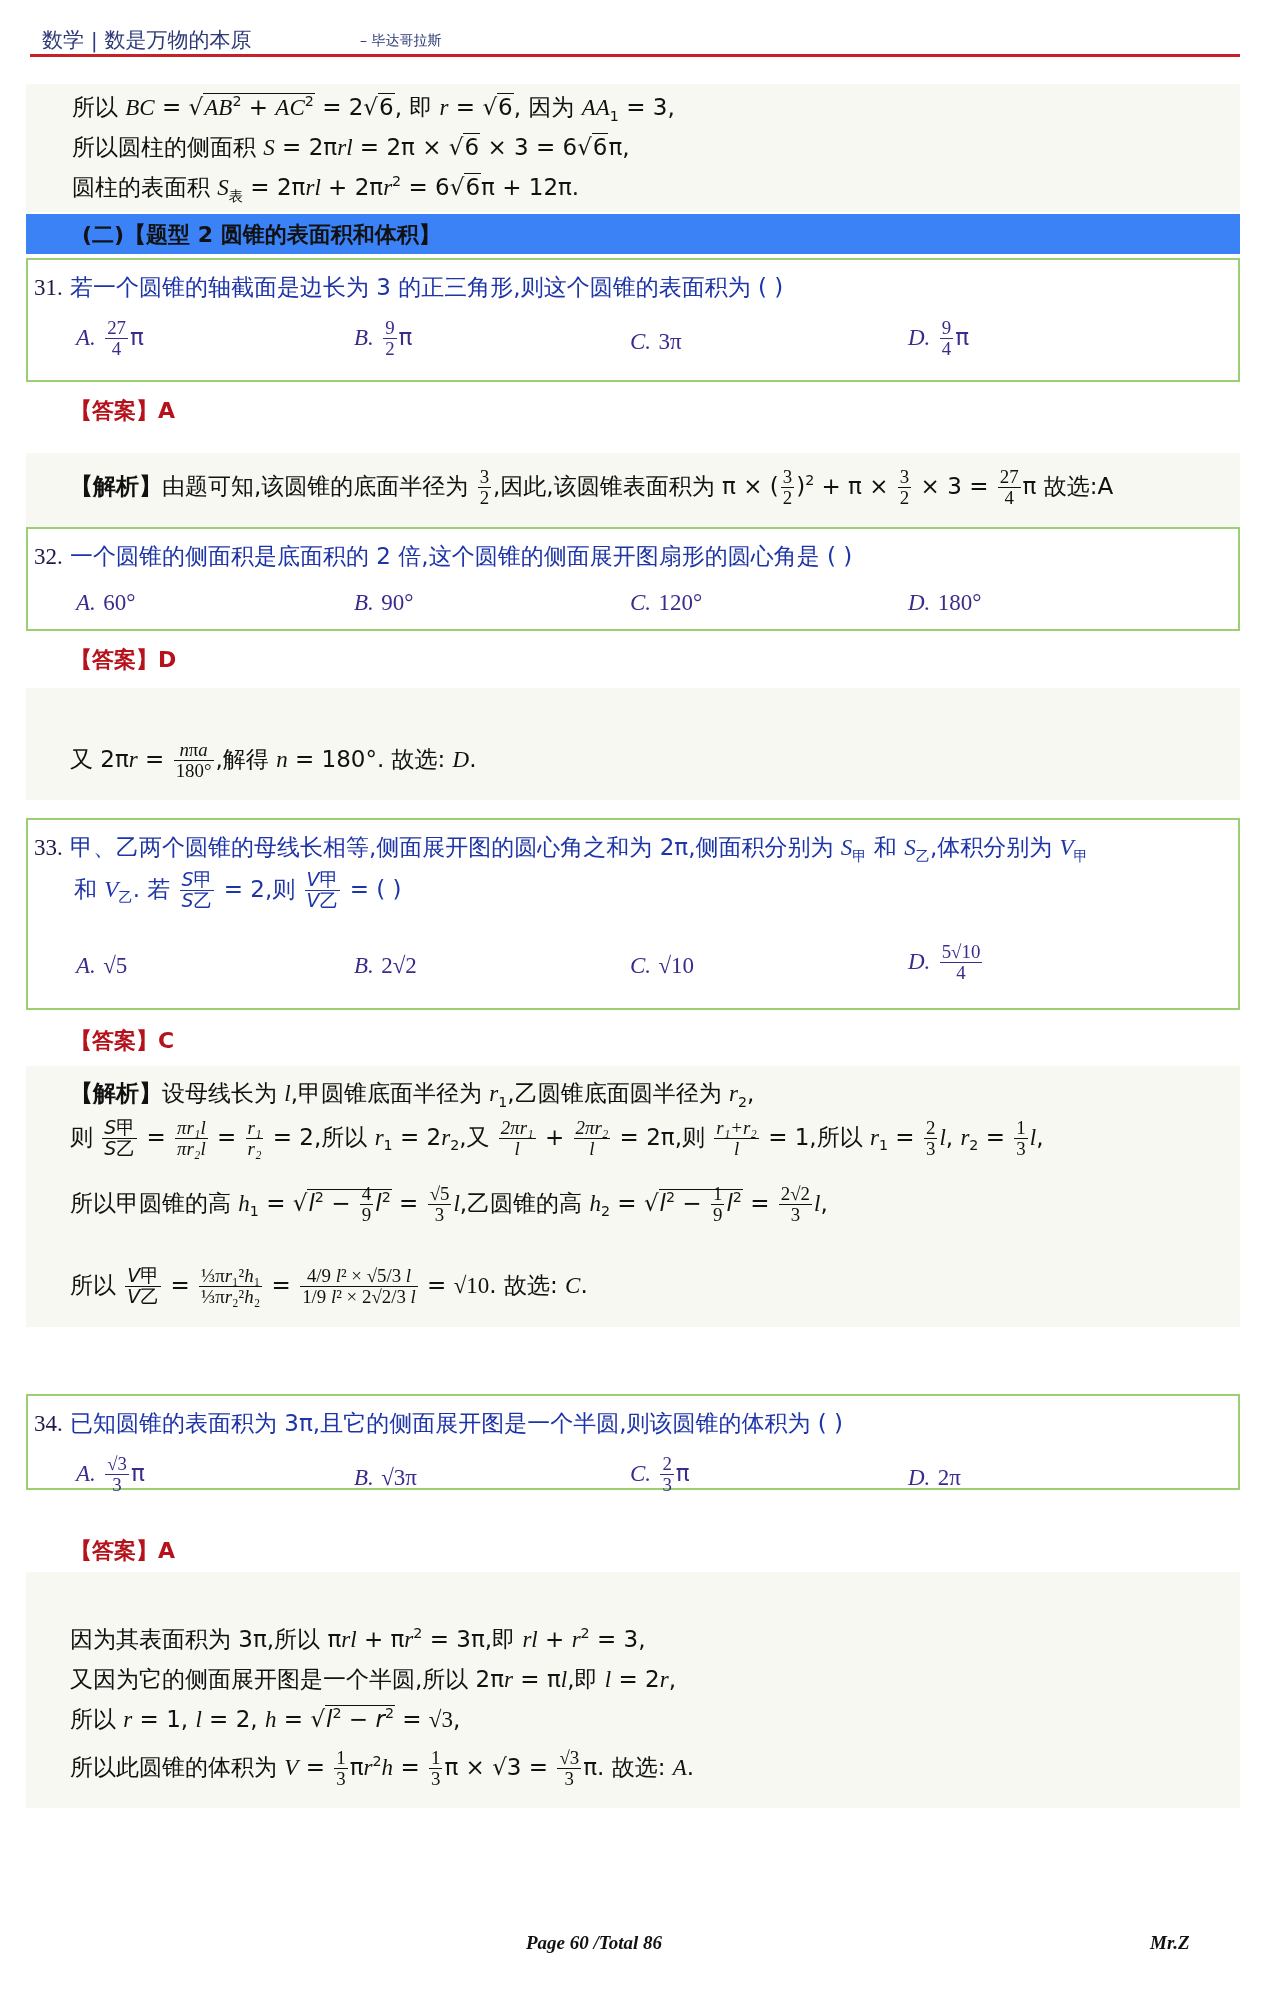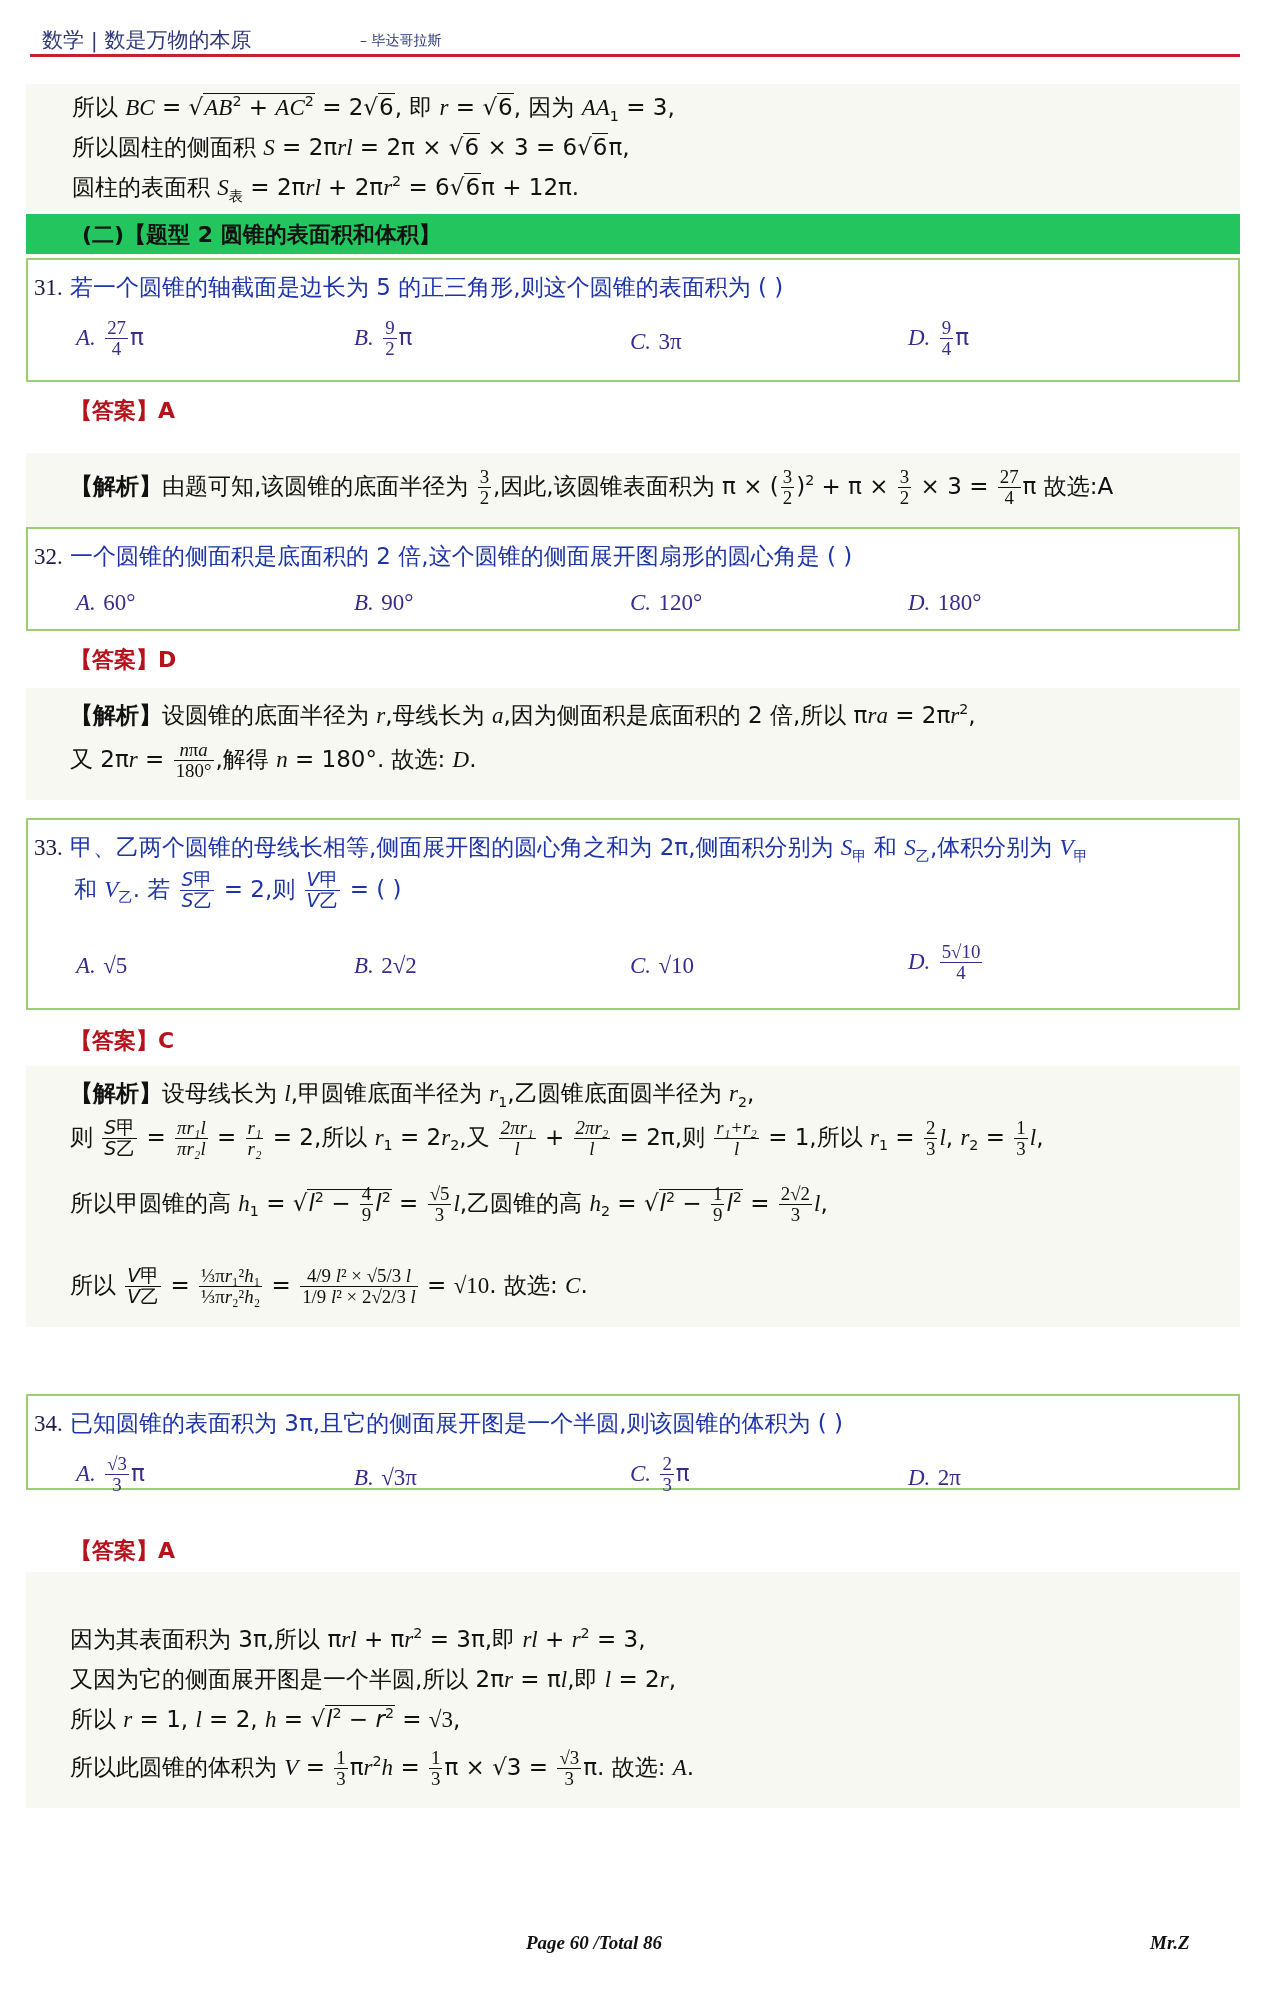--- a/index.html
+++ b/index.html
@@ -7,21 +7,21 @@
          font-family: "DejaVu Sans", "Liberation Sans", sans-serif; color: #111; }
   .m { font-family: "Liberation Serif", "DejaVu Serif", serif; font-style: italic; }
   .mr { font-family: "Liberation Serif", "DejaVu Serif", serif; }
   .header { position: absolute; left: 30px; top: 22px; width: 1210px; height: 36px; }
   .header .title { position: absolute; left: 12px; top: 4px; font-size: 21px; color: #2e3a78; font-family: "DejaVu Serif", serif; }
   .header .quote { position: absolute; left: 330px; top: 10px; font-size: 14px; color: #2e3a78; font-family: "DejaVu Serif", serif; }
   .header .rule { position: absolute; left: 0; top: 32px; width: 1210px; height: 3px; background: #c8202b; }
 
   .block { position: absolute; left: 26px; width: 1214px; box-sizing: border-box; }
   .sol { background: #f7f8f1; }
-  .section { background: #22c55e; text-align: right; }
+  .section { background: #3b82f6; text-align: right; }
   .q { border: 2px solid #9ccf6f; background: #fff; }
   .line { position: absolute; left: 46px; font-size: 23px; white-space: nowrap; color: #111; }
   .qline { position: absolute; left: 6px; font-size: 23px; white-space: nowrap; color: #1e35a8; }
   .qnum { color: #1a1a4a; font-family: "Liberation Serif", serif; }
   .opt { position: absolute; font-size: 23px; white-space: nowrap; color: #3a2b8c; }
   .opt .lbl { font-family: "Liberation Serif", serif; font-style: italic; }
   .ans { position: absolute; left: 70px; font-size: 22px; color: #b5121b; font-weight: bold; }
   .frac { display: inline-block; vertical-align: middle; text-align: center; margin: 0 2px; }
   .frac > span { display: block; line-height: 1.05; font-size: 0.82em; padding: 0 2px; }
   .frac > span.num { border-bottom: 1.3px solid currentColor; }
@@ -44,21 +44,21 @@
   <div class="line" style="top:8px;left:46px;">所以 <span class="m">BC</span> = <span class="sqrt">√<span class="rad"><span class="m">AB</span><sup>2</sup> + <span class="m">AC</span><sup>2</sup></span></span> = 2<span class="sqrt">√<span class="rad">6</span></span>, 即 <span class="m">r</span> = <span class="sqrt">√<span class="rad">6</span></span>, 因为 <span class="m">AA</span><sub>1</sub> = 3,</div>
   <div class="line" style="top:48px;">所以圆柱的侧面积 <span class="m">S</span> = 2π<span class="m">rl</span> = 2π × <span class="sqrt">√<span class="rad">6</span></span> × 3 = 6<span class="sqrt">√<span class="rad">6</span></span>π,</div>
   <div class="line" style="top:88px;">圆柱的表面积 <span class="m">S</span><sub>表</sub> = 2π<span class="m">rl</span> + 2π<span class="m">r</span><sup>2</sup> = 6<span class="sqrt">√<span class="rad">6</span></span>π + 12π.</div>
 </div>
 
 <div class="block section" style="top:214px;height:40px;">
   <div class="line" style="top:6px;left:56px;font-weight:bold;font-size:22px;">(二)【题型 2 圆锥的表面积和体积】</div>
 </div>
 
 <div class="block q" style="top:258px;height:124px;">
-  <div class="qline" style="top:12px;"><span class="qnum">31.</span> <span>若一个圆锥的轴截面是边长为 5 的正三角形,则这个圆锥的表面积为 (      )</span></div>
+  <div class="qline" style="top:12px;"><span class="qnum">31.</span> <span>若一个圆锥的轴截面是边长为 3 的正三角形,则这个圆锥的表面积为 (      )</span></div>
   <div class="opt" style="left:48px;top:58px;"><span class="lbl">A.</span> <span class="frac mr"><span class="num">27</span><span>4</span></span>π</div>
   <div class="opt" style="left:326px;top:58px;"><span class="lbl">B.</span> <span class="frac mr"><span class="num">9</span><span>2</span></span>π</div>
   <div class="opt" style="left:602px;top:68px;"><span class="lbl">C.</span> <span class="mr">3π</span></div>
   <div class="opt" style="left:880px;top:58px;"><span class="lbl">D.</span> <span class="frac mr"><span class="num">9</span><span>4</span></span>π</div>
 </div>
 
 <div class="ans" style="top:396px;"><span>【答案】</span><span>A</span></div>
 
 <div class="block sol" style="top:453px;height:100px;">
   <div class="line" style="top:14px;left:44px;"><b>【解析】</b>由题可知,该圆锥的底面半径为 <span class="frac mr"><span class="num">3</span><span>2</span></span>,因此,该圆锥表面积为 π × (<span class="frac mr"><span class="num">3</span><span>2</span></span>)<sup>2</sup> + π × <span class="frac mr"><span class="num">3</span><span>2</span></span> × 3 = <span class="frac mr"><span class="num">27</span><span>4</span></span>π 故选:A</div>
@@ -68,21 +68,20 @@
   <div class="qline" style="top:12px;"><span class="qnum">32.</span> <span>一个圆锥的侧面积是底面积的 2 倍,这个圆锥的侧面展开图扇形的圆心角是 (      )</span></div>
   <div class="opt" style="left:48px;top:60px;"><span class="lbl">A.</span> <span class="mr">60°</span></div>
   <div class="opt" style="left:326px;top:60px;"><span class="lbl">B.</span> <span class="mr">90°</span></div>
   <div class="opt" style="left:602px;top:60px;"><span class="lbl">C.</span> <span class="mr">120°</span></div>
   <div class="opt" style="left:880px;top:60px;"><span class="lbl">D.</span> <span class="mr">180°</span></div>
 </div>
 
 <div class="ans" style="top:645px;"><span>【答案】</span><span>D</span></div>
 
 <div class="block sol" style="top:688px;height:112px;">
-  <div class="line" style="top:12px;left:44px;"><b>【解析】</b>设圆锥的底面半径为 <span class="m">r</span>,母线长为 <span class="m">a</span>,因为侧面积是底面积的 2 倍,所以 π<span class="m">ra</span> = 2π<span class="m">r</span><sup>2</sup>,</div>
   <div class="line" style="top:52px;left:44px;">又 2π<span class="m">r</span> = <span class="frac mr"><span class="num"><i>n</i>π<i>a</i></span><span>180°</span></span>,解得 <span class="m">n</span> = 180°. 故选: <span class="m">D</span>.</div>
 </div>
 
 <div class="block q" style="top:818px;height:192px;">
   <div class="qline" style="top:12px;"><span class="qnum">33.</span> 甲、乙两个圆锥的母线长相等,侧面展开图的圆心角之和为 2π,侧面积分别为 <span class="m">S</span><sub>甲</sub> 和 <span class="m">S</span><sub>乙</sub>,体积分别为 <span class="m">V</span><sub>甲</sub></div>
   <div class="qline" style="top:50px;left:46px;">和 <span class="m">V</span><sub>乙</sub>. 若 <span class="frac"><span class="num"><i>S</i>甲</span><span><i>S</i>乙</span></span> = 2,则 <span class="frac"><span class="num"><i>V</i>甲</span><span><i>V</i>乙</span></span> = (      )</div>
   <div class="opt" style="left:48px;top:132px;"><span class="lbl">A.</span> <span class="mr">√5</span></div>
   <div class="opt" style="left:326px;top:132px;"><span class="lbl">B.</span> <span class="mr">2√2</span></div>
   <div class="opt" style="left:602px;top:132px;"><span class="lbl">C.</span> <span class="mr">√10</span></div>
   <div class="opt" style="left:880px;top:122px;"><span class="lbl">D.</span> <span class="frac mr"><span class="num">5√10</span><span>4</span></span></div>

